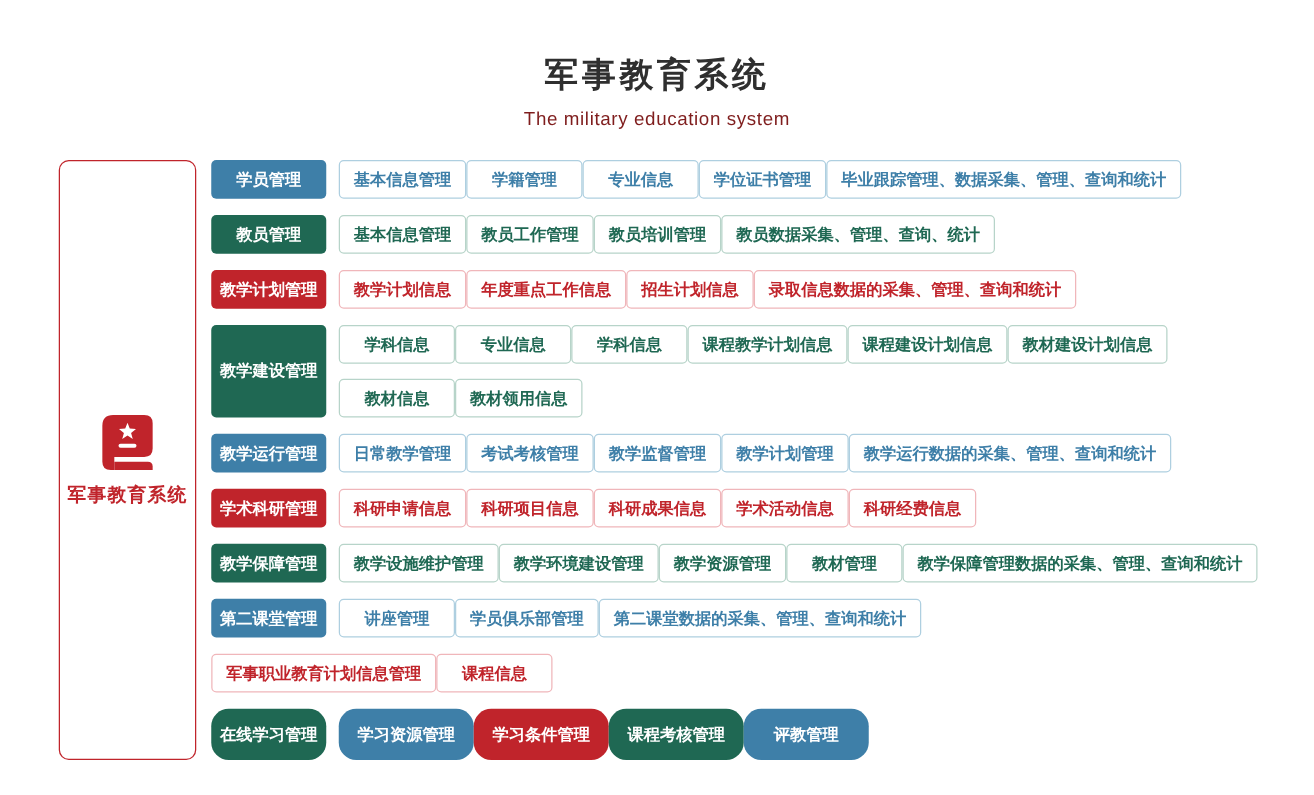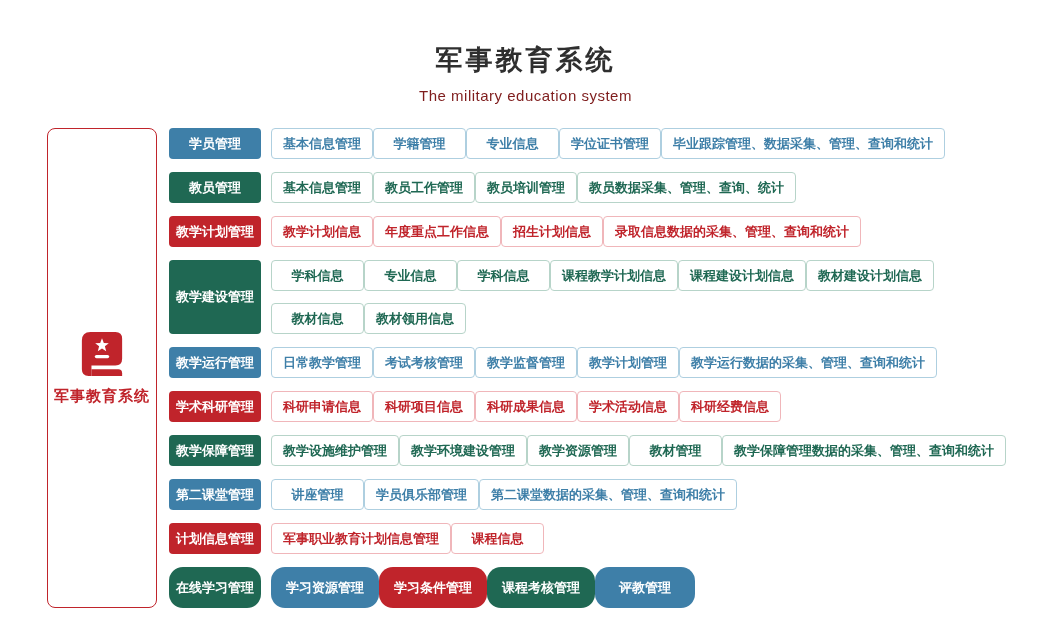--- a/index.html
+++ b/index.html
@@ -144,21 +144,20 @@
         <div class="btn category solid blue">第二课堂管理</div>
         <div class="lines">
           <div class="line">
             <div class="btn item outline blue">讲座管理</div>
             <div class="btn item outline blue">学员俱乐部管理</div>
             <div class="btn item outline blue">第二课堂数据的采集、管理、查询和统计</div>
           </div>
         </div>
       </div>
       <div class="row">
-        <div class="btn category solid red">计划信息管理</div>
         <div class="lines">
           <div class="line">
             <div class="btn item outline red">军事职业教育计划信息管理</div>
             <div class="btn item outline red">课程信息</div>
           </div>
         </div>
       </div>
       <div class="row">
         <div class="btn category solid green large">在线学习管理</div>
         <div class="lines">

